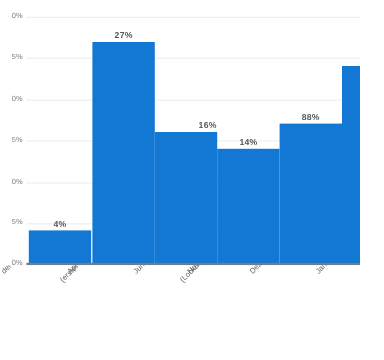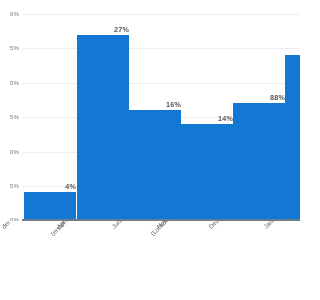--- a/index.html
+++ b/index.html
@@ -68,21 +68,21 @@
     bottom: 1px;
     background: #1278d4;
   }
 
   .bar-value {
     position: absolute;
     font-size: 7.2px;
     line-height: 8px;
     font-weight: bold;
     color: #555555;
-    text-align: right;
+    text-align: center;
     white-space: nowrap;
     letter-spacing: 0.2px;
   }
 
   
   #xaxis-labels {
     position: absolute;
     left: 0;
     top: 221px;
     width: 300px;
@@ -126,21 +126,21 @@
 
     <div class="bar" style="left:24px;  width:52px; height:28px;"></div>
     <div class="bar" style="left:77px;  width:52px; height:185px;"></div>
     <div class="bar" style="left:129px; width:52px; height:110px;"></div>
     <div class="bar" style="left:181px; width:52px; height:96px;"></div>
     <div class="bar" style="left:233px; width:52px; height:117px;"></div>
     <div class="bar" style="left:285px; width:52px; height:165px;"></div>
 
     <div class="bar-value" style="left:24px;  width:52px; top:183px;">4%</div>
     <div class="bar-value" style="left:77px;  width:52px; top:26px;">27%</div>
-    <div class="bar-value" style="left:129px; width:52px; top:101px;">16%</div>
+    <div class="bar-value" style="left:129px; width:52px; top:101px;padding-left:18px;">16%</div>
     <div class="bar-value" style="left:181px; width:52px; top:115px;">14%</div>
     <div class="bar-value" style="left:233px; width:52px; top:94px;">88%</div>
     <div class="bar-value" style="left:285px; width:52px; top:46px;">24</div>
 
     <div class="axis-baseline" style="top:219px;"></div>
 
   </div>
 
   <div id="xaxis-labels">
     <div class="xtick" style="left:0px;">der Corona-Krise</div>

